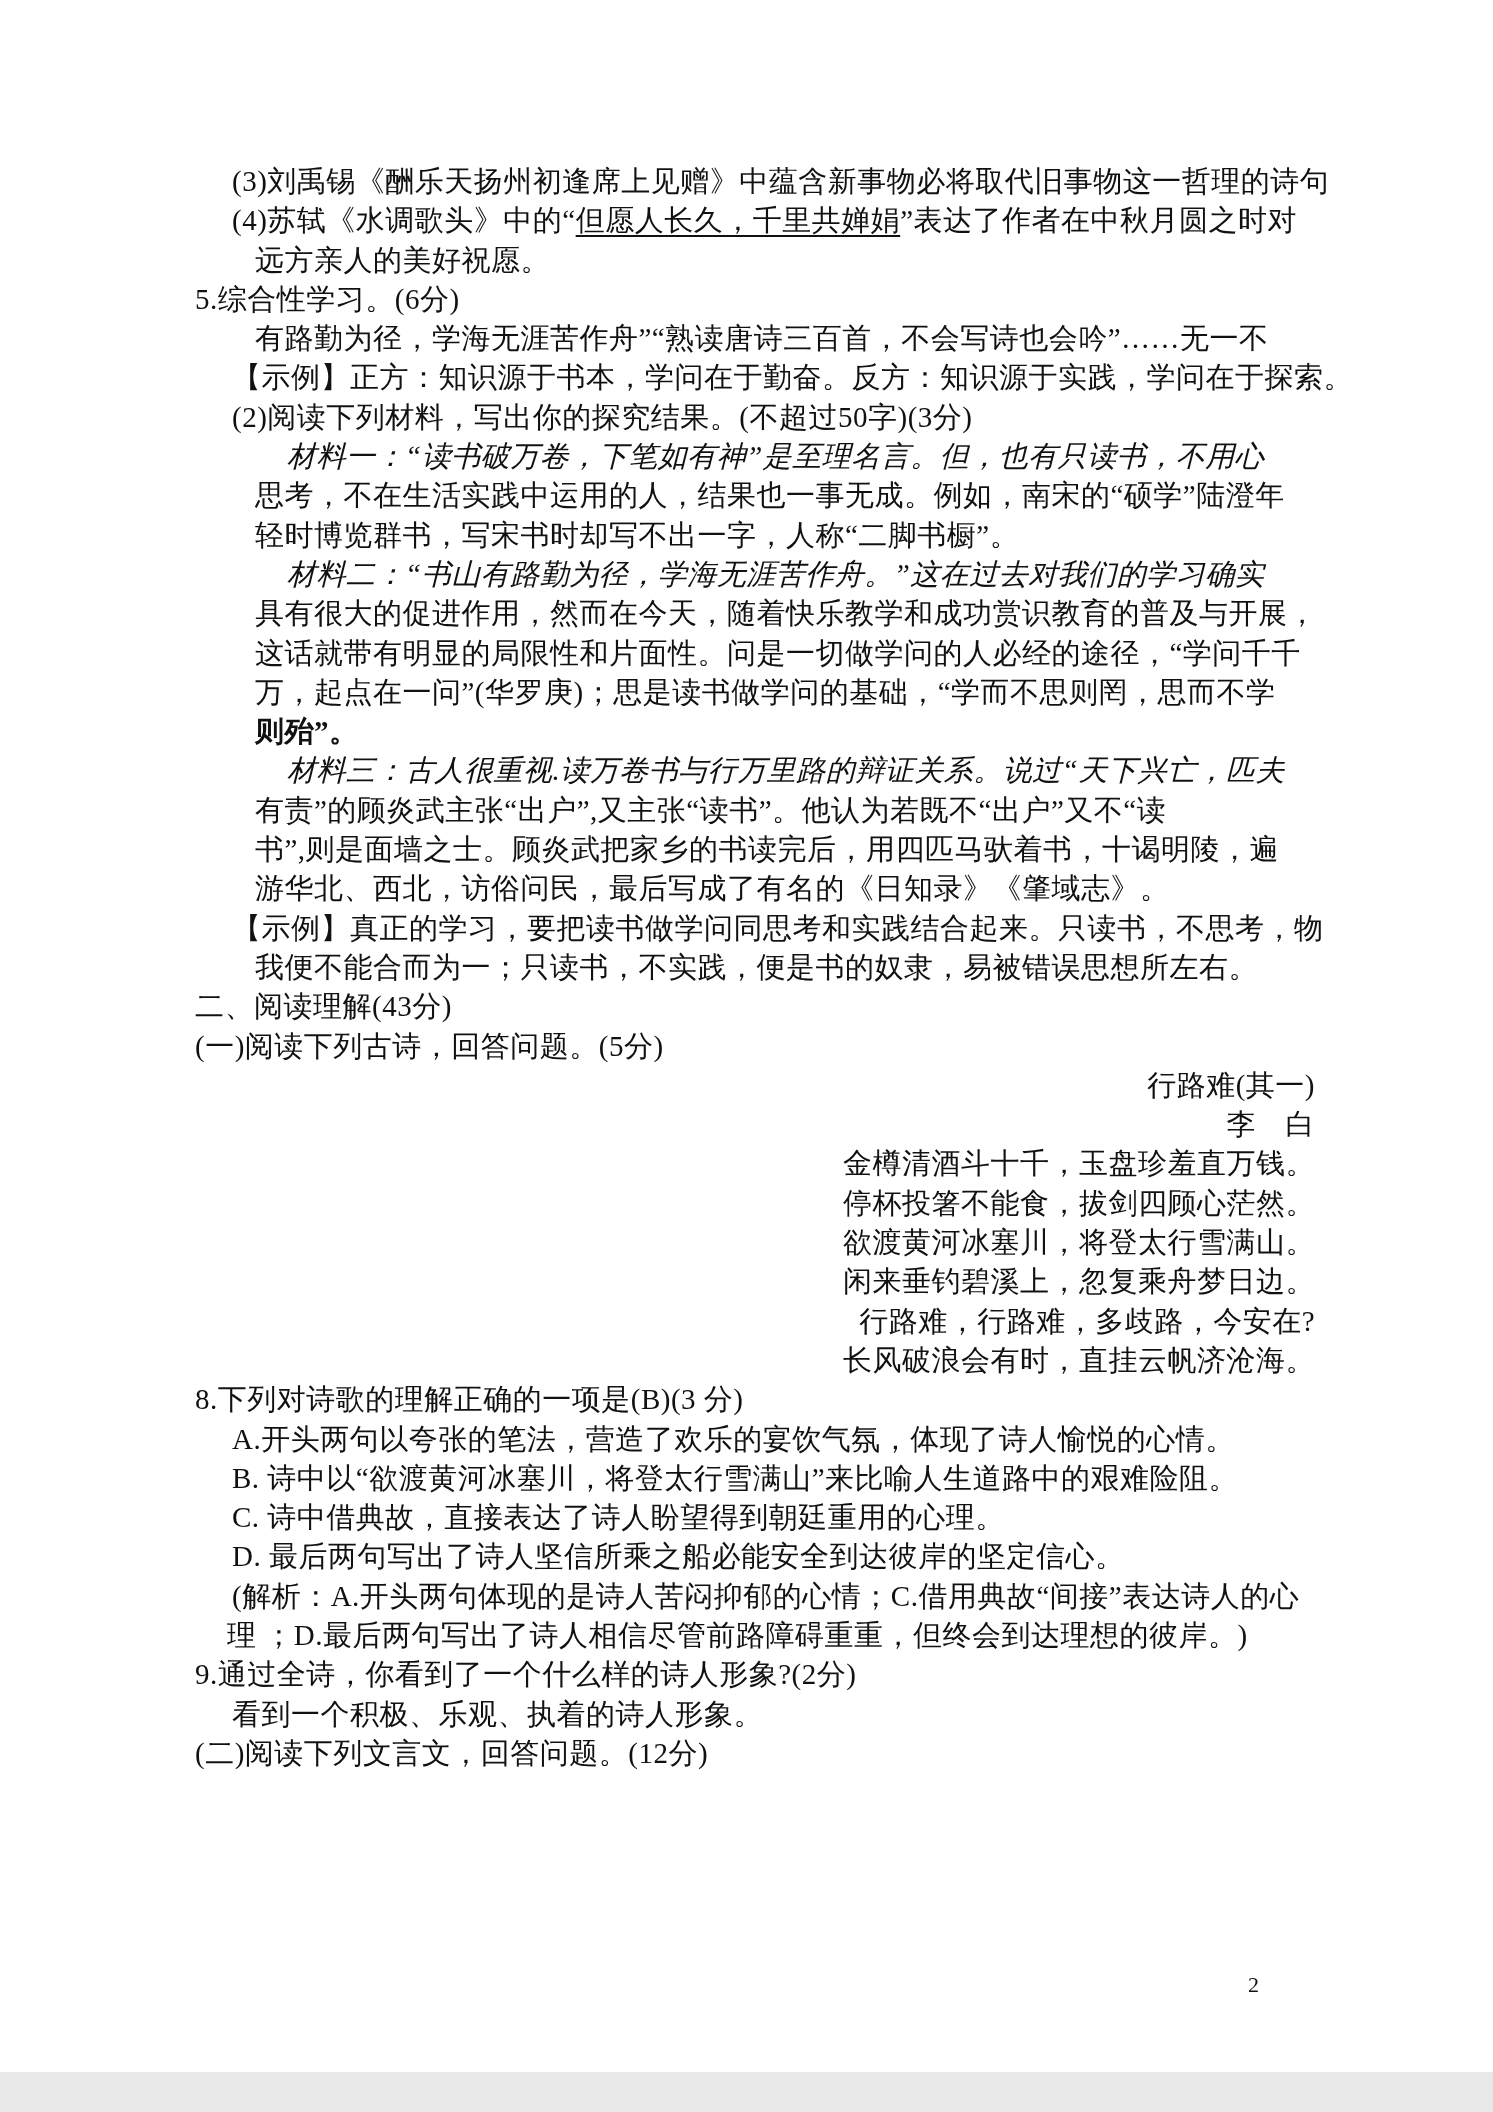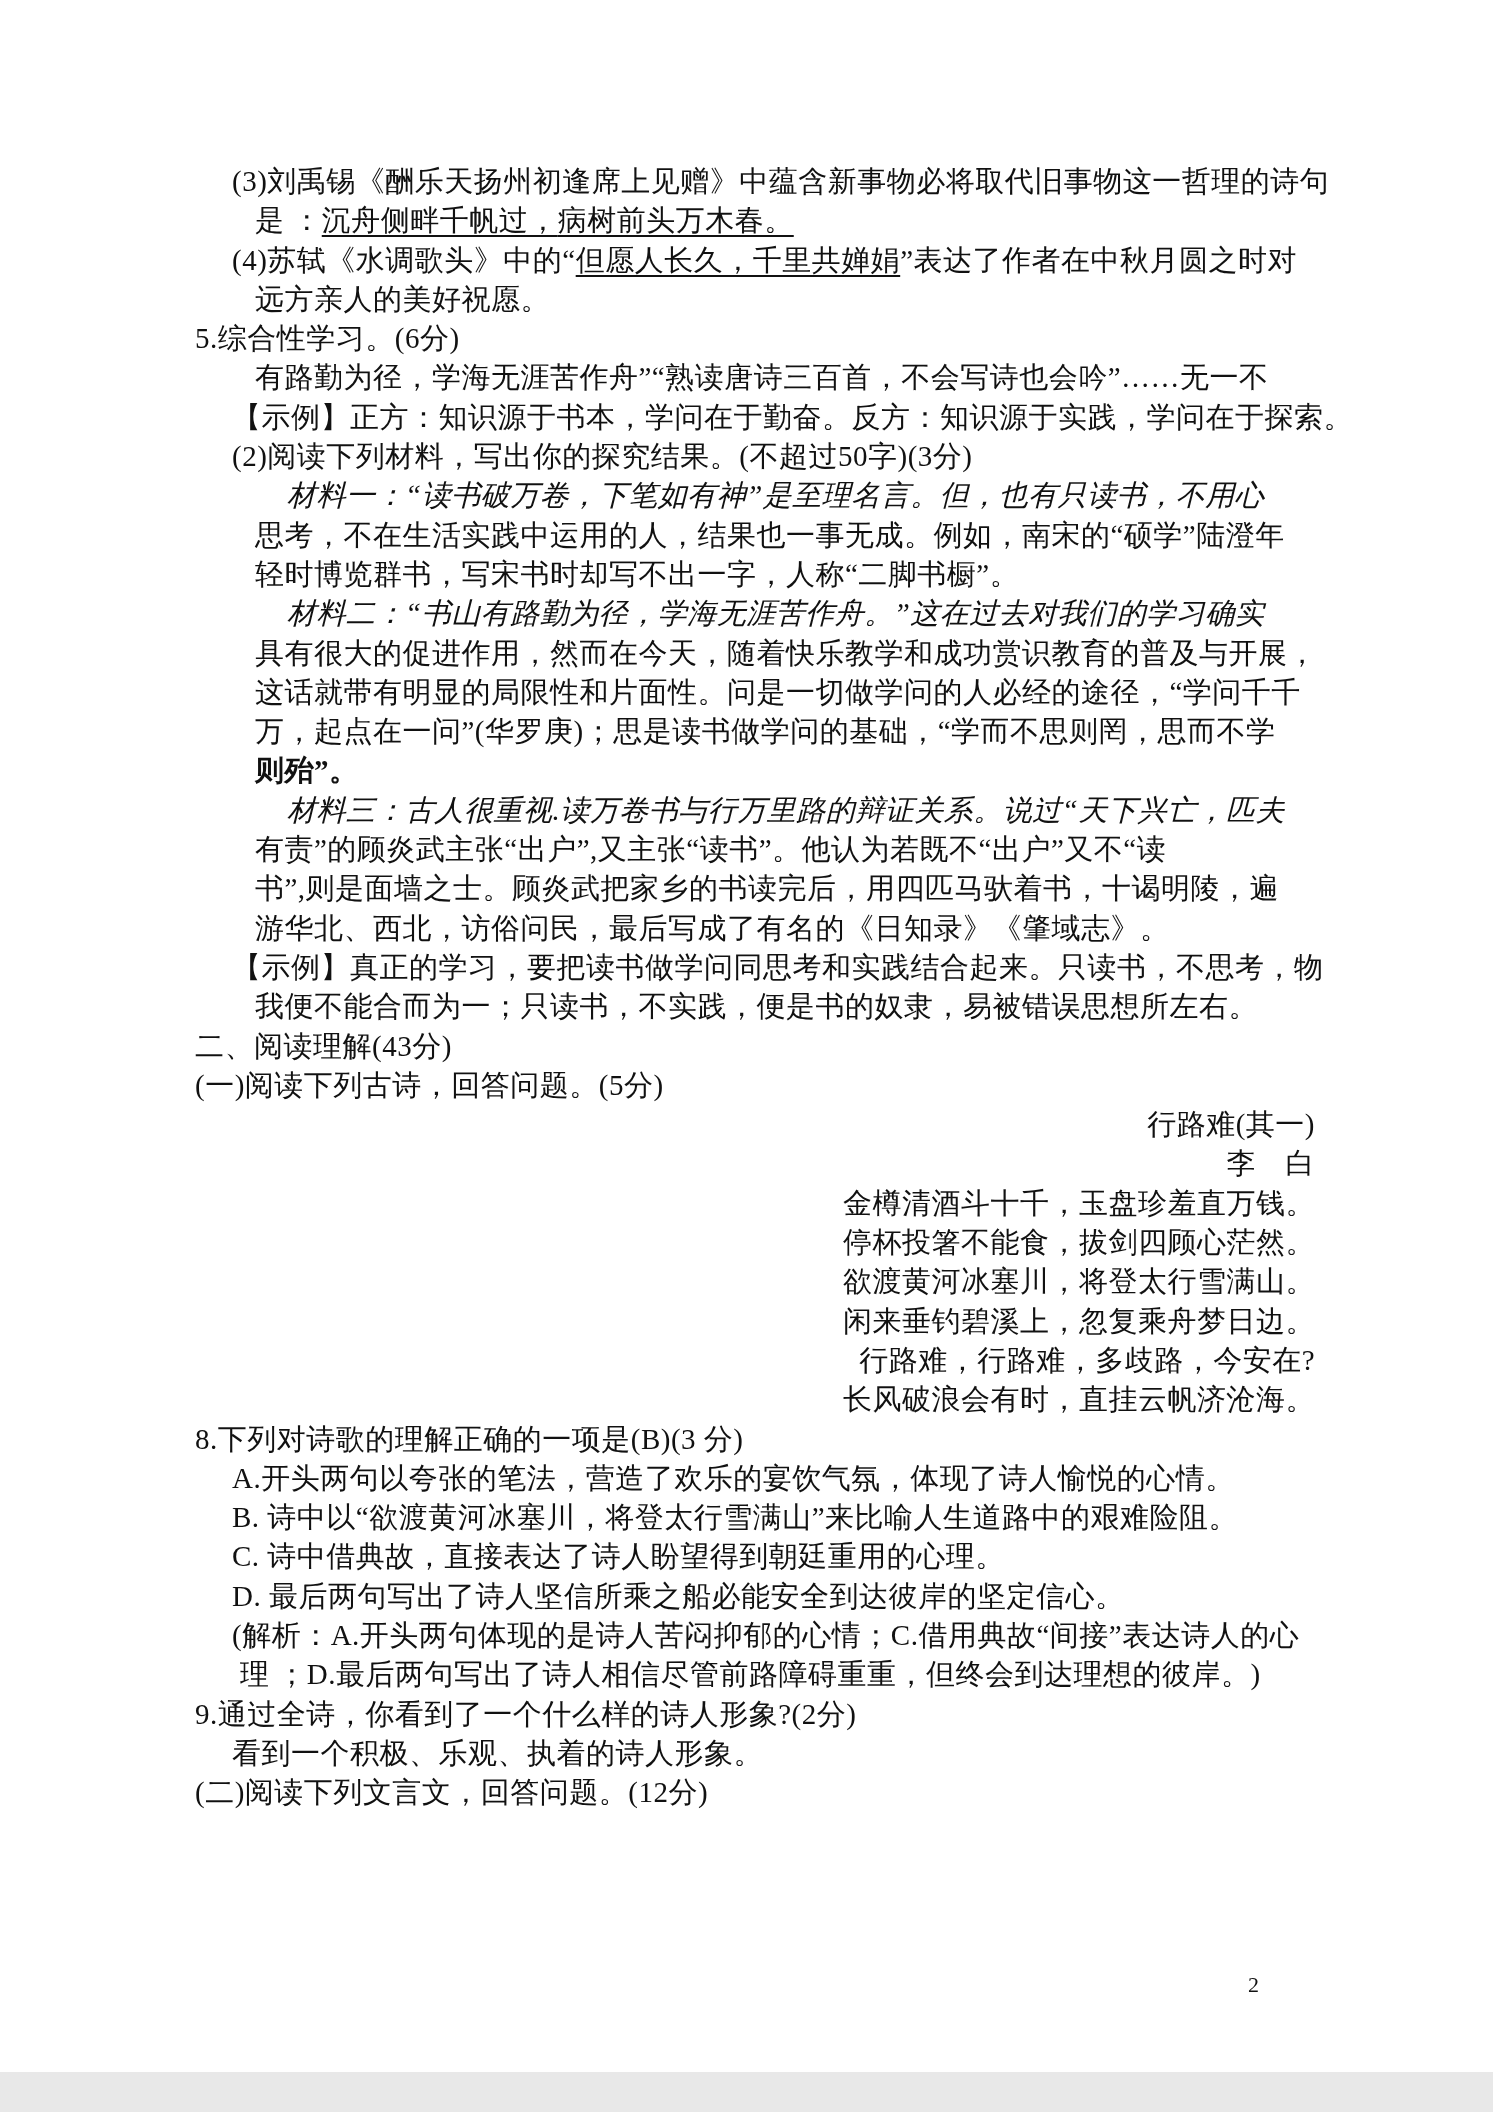--- a/index.html
+++ b/index.html
@@ -25,38 +25,37 @@
     line-height: 39.3px;
     font-size: 29px;
     white-space: pre;
     letter-spacing: 0.5px;
   }
   .line.center { text-align: right; white-space: pre; margin-left: 0 !important; }
   .i0 { margin-left: 0; }
   .i1 { margin-left: 37px; }
   .i2 { margin-left: 60px; }
   .i3 { margin-left: 92px; font-style: italic; }
-  .i4 { margin-left: 45px; }
+  .i4 { margin-left: 32px; }
   .u { text-decoration: underline; text-underline-offset: 5px; text-decoration-thickness: 1.5px; }
   .b { font-weight: bold; margin-top: 14px; }
   .page-number {
     position: absolute;
     left: 1248px;
     top: 1972px;
     font-size: 22px;
     color: #111111;
   }
 </style>
 </head>
 <body>
 
 <div class="page">
   <div class="doc-body">
       <div class="line i1"><span>(3)刘禹锡《酬乐天扬州初逢席上见赠》中蕴含新事物必将取代旧事物这一哲理的诗句</span></div>
-      <div class="line i2"><span>是 ：</span><span class="u">沉舟侧畔千帆过，</span><span class="u">病树前头万木春。</span></div>
       <div class="line i1"><span>(4)苏轼《水调歌头》中的“</span><span class="u">但愿人长久，千里共婵娟</span><span>”表达了作者在中秋月圆之时对</span></div>
       <div class="line i2"><span>远方亲人的美好祝愿。</span></div>
       <div class="line i0"><span>5.综合性学习。(6分)</span></div>
       <div class="line i2"><span>有路勤为径，学海无涯苦作舟”“熟读唐诗三百首，不会写诗也会吟”……无一不</span></div>
       <div class="line i1"><span>【示例】正方：知识源于书本，学问在于勤奋。反方：知识源于实践，学问在于探索。</span></div>
       <div class="line i1"><span>(2)阅读下列材料，写出你的探究结果。(不超过50字)(3分)</span></div>
       <div class="line i3"><span>材料一：“读书破万卷，下笔如有神”是至理名言。但，也有只读书，不用心</span></div>
       <div class="line i2"><span>思考，不在生活实践中运用的人，结果也一事无成。例如，南宋的“硕学”陆澄年</span></div>
       <div class="line i2"><span>轻时博览群书，写宋书时却写不出一字，人称“二脚书橱”。</span></div>
       <div class="line i3"><span>材料二：“书山有路勤为径，学海无涯苦作舟。”这在过去对我们的学习确实</span></div>

